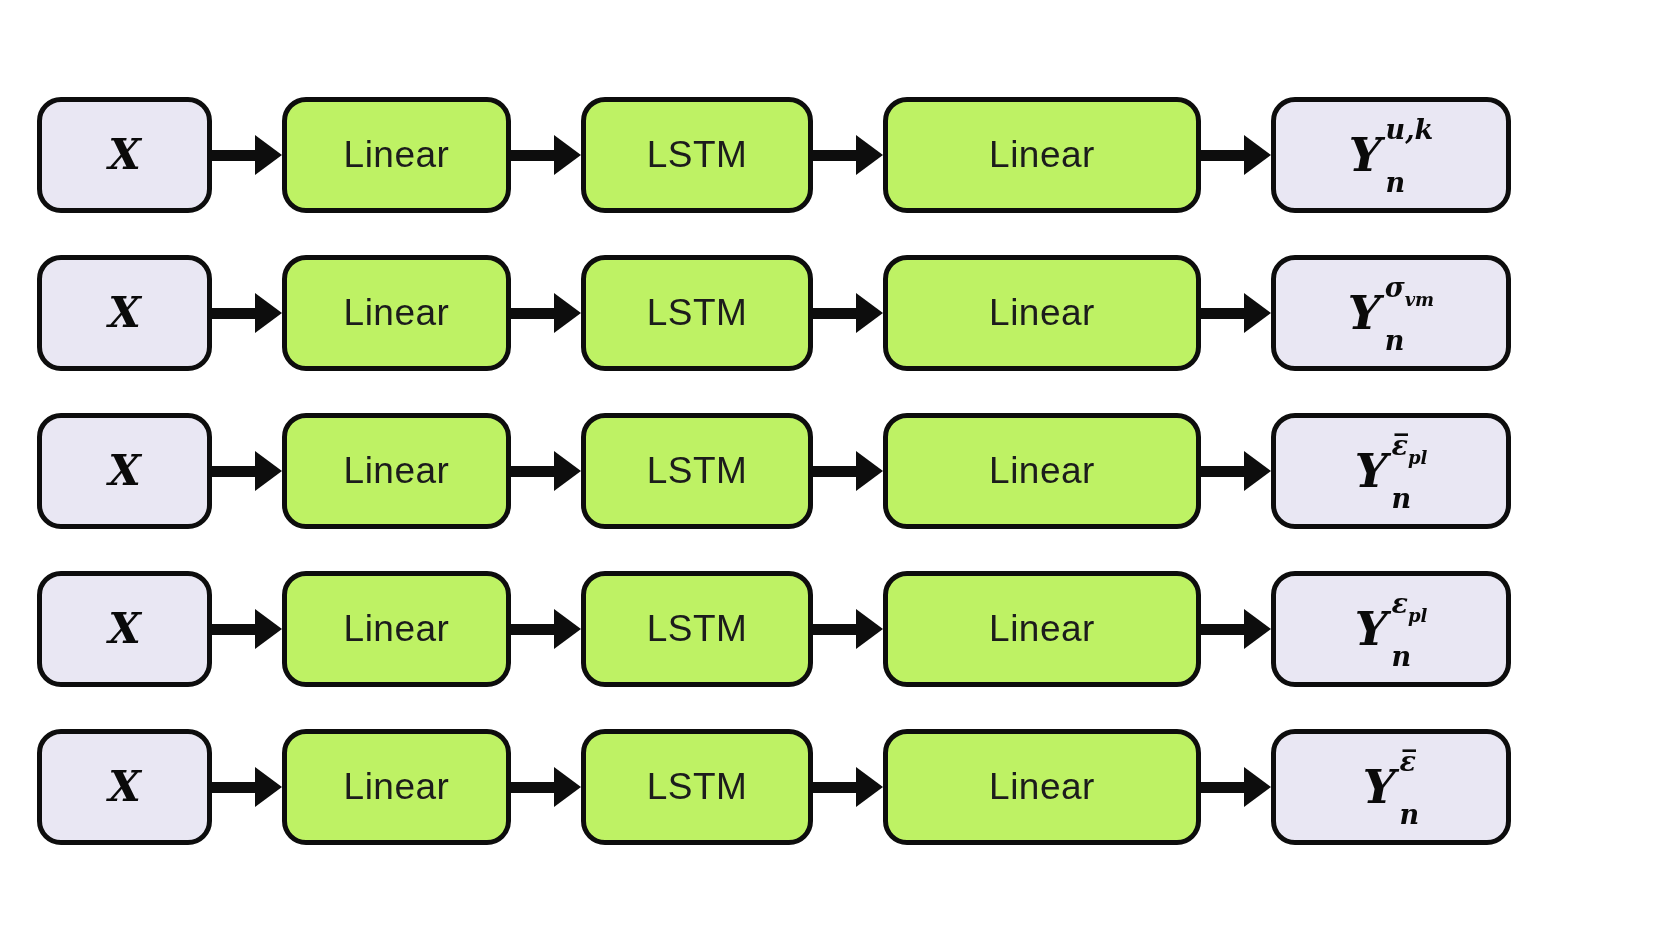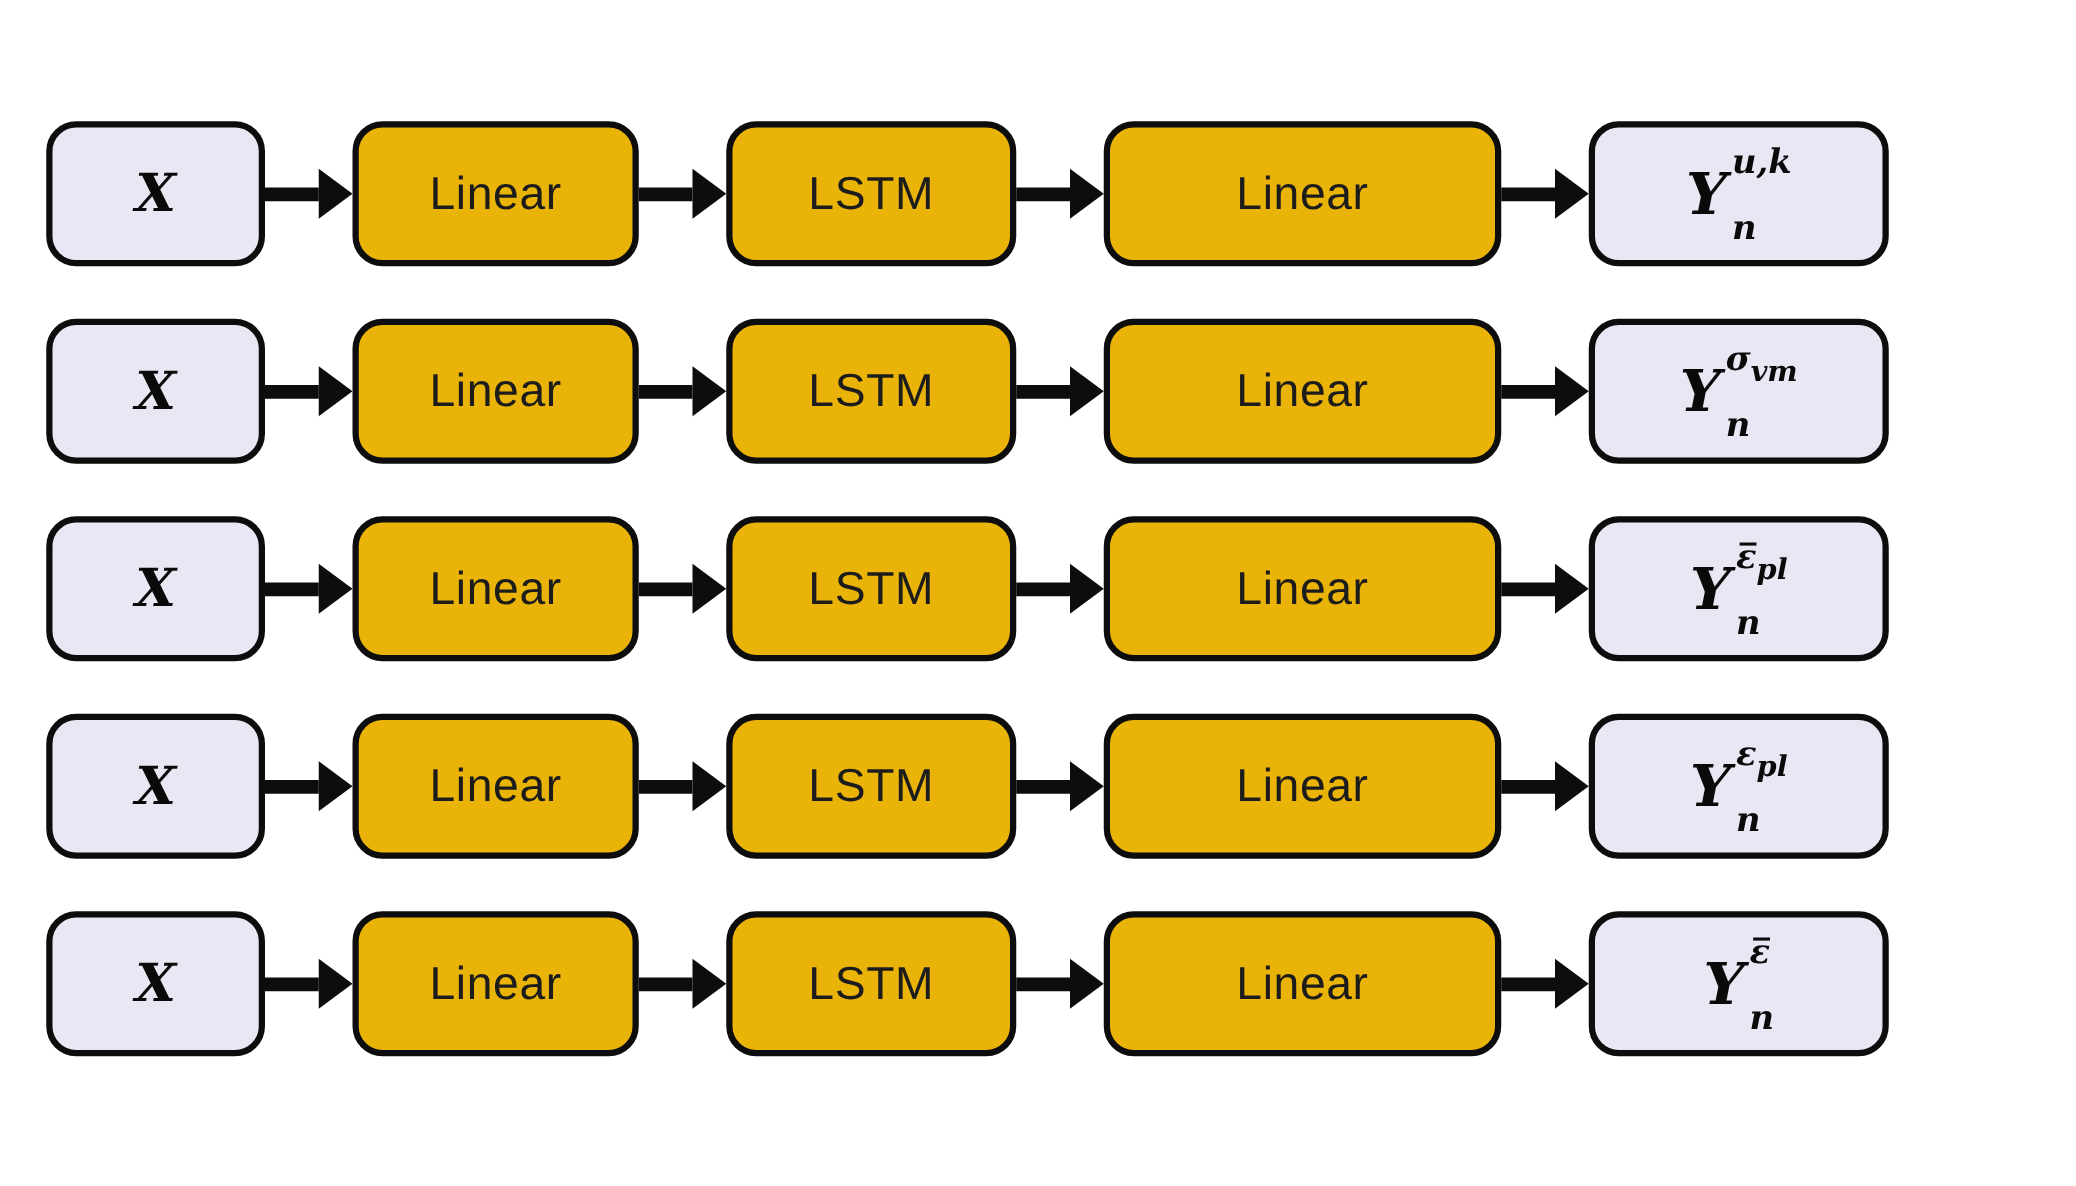--- a/index.html
+++ b/index.html
@@ -22,21 +22,21 @@
     align-items: center;
     height: 116px;
     margin-left: 37px;
     margin-bottom: 42px;
   }
   .box {
     box-sizing: border-box;
     height: 116px;
     border: 5px solid #0d0d0d;
     border-radius: 24px;
-    background: #eab308;
+    background: #bef264;
     display: flex;
     align-items: center;
     justify-content: center;
     flex: 0 0 auto;
   }
   .box.accent { background: #e9e7f3; }
   .w-input   { width: 175px; }
   .w-linear1 { width: 229px; }
   .w-lstm    { width: 232px; }
   .w-linear2 { width: 318px; }
@@ -72,21 +72,21 @@
     transform: translateY(1px);
   }
   .y-sup {
     font-size: 27px;
     line-height: 1;
     display: inline-flex;
     align-items: flex-end;
     font-style: italic;
   }
   .y-sup-sub {
-    font-size: 23px;
+    font-size: 18px;
     line-height: 1;
     transform: translateY(8px);
   }
   .y-sub { font-size: 27px; line-height: 1; }
 
   .arrow {
     flex: 0 0 70px;
     width: 70px;
     height: 40px;
     display: flex;

